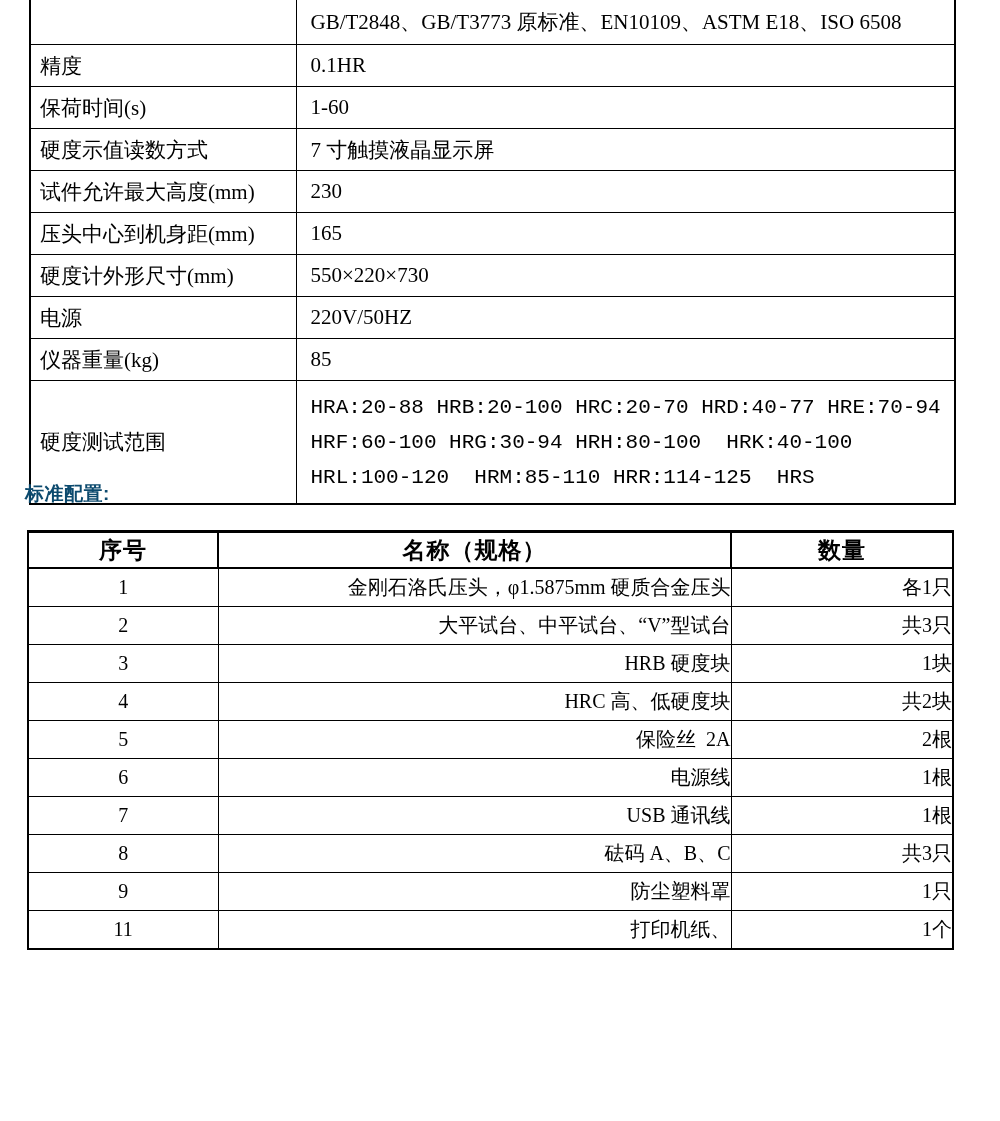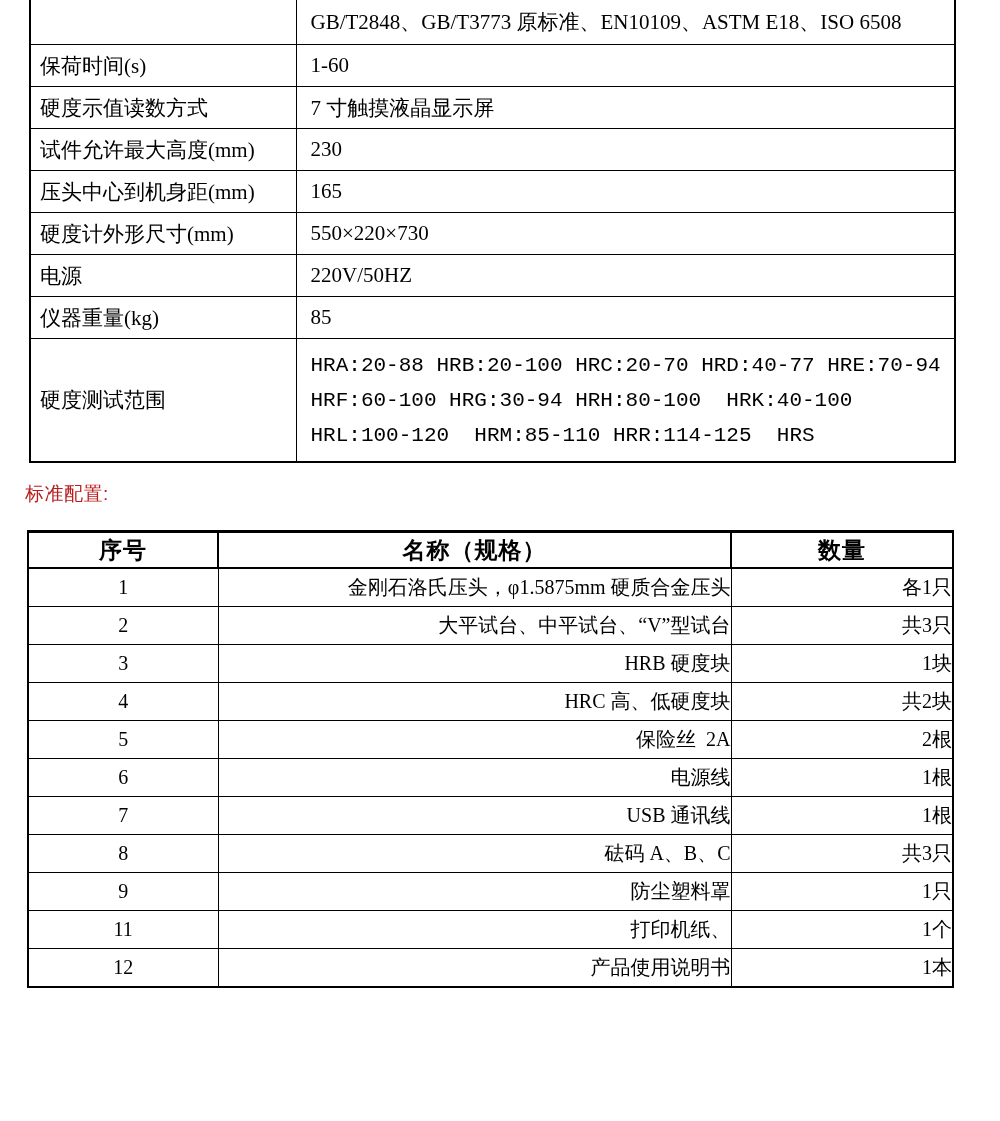--- a/index.html
+++ b/index.html
@@ -51,23 +51,23 @@
     line-height: 35px;
     white-space: pre-wrap;
   }
 
   
   .section-heading {
     position: absolute;
     left: 25px;
     top: 481px;
     font-family: "Liberation Sans", "DejaVu Sans", sans-serif;
-    font-weight: normal;
+    font-weight: bold;
     font-size: 19px;
-    color: #b91c1c;
+    color: #0c4a6e;
     letter-spacing: 0.5px;
   }
 
   
   table.config-table {
     position: absolute;
     left: 27px;
     top: 530px;
     width: 925px;
     border-collapse: collapse;
@@ -108,20 +108,24 @@
 
   <table class="spec-table">
     <colgroup>
       <col class="col-label">
       <col class="col-value">
     </colgroup>
     <tbody id="spec-body">
         <tr>
           <td class="s-label"></td>
           <td class="s-value">GB/T2848、GB/T3773 原标准、EN10109、ASTM E18、ISO 6508</td>
+        </tr>
+        <tr>
+          <td class="s-label">精度</td>
+          <td class="s-value">0.1HR</td>
         </tr>
         <tr>
           <td class="s-label">保荷时间(s)</td>
           <td class="s-value">1-60</td>
         </tr>
         <tr>
           <td class="s-label">硬度示值读数方式</td>
           <td class="s-value">7 寸触摸液晶显示屏</td>
         </tr>
         <tr>
@@ -210,21 +214,16 @@
         <tr>
           <td class="c-no">9</td>
           <td class="c-name">防尘塑料罩</td>
           <td class="c-qty">1只</td>
         </tr>
         <tr>
           <td class="c-no">11</td>
           <td class="c-name">打印机纸、</td>
           <td class="c-qty">1个</td>
         </tr>
-        <tr>
-          <td class="c-no">12</td>
-          <td class="c-name">产品使用说明书</td>
-          <td class="c-qty">1本</td>
-        </tr>
       </tbody>
   </table>
 
 </div>
 
 </body></html>

